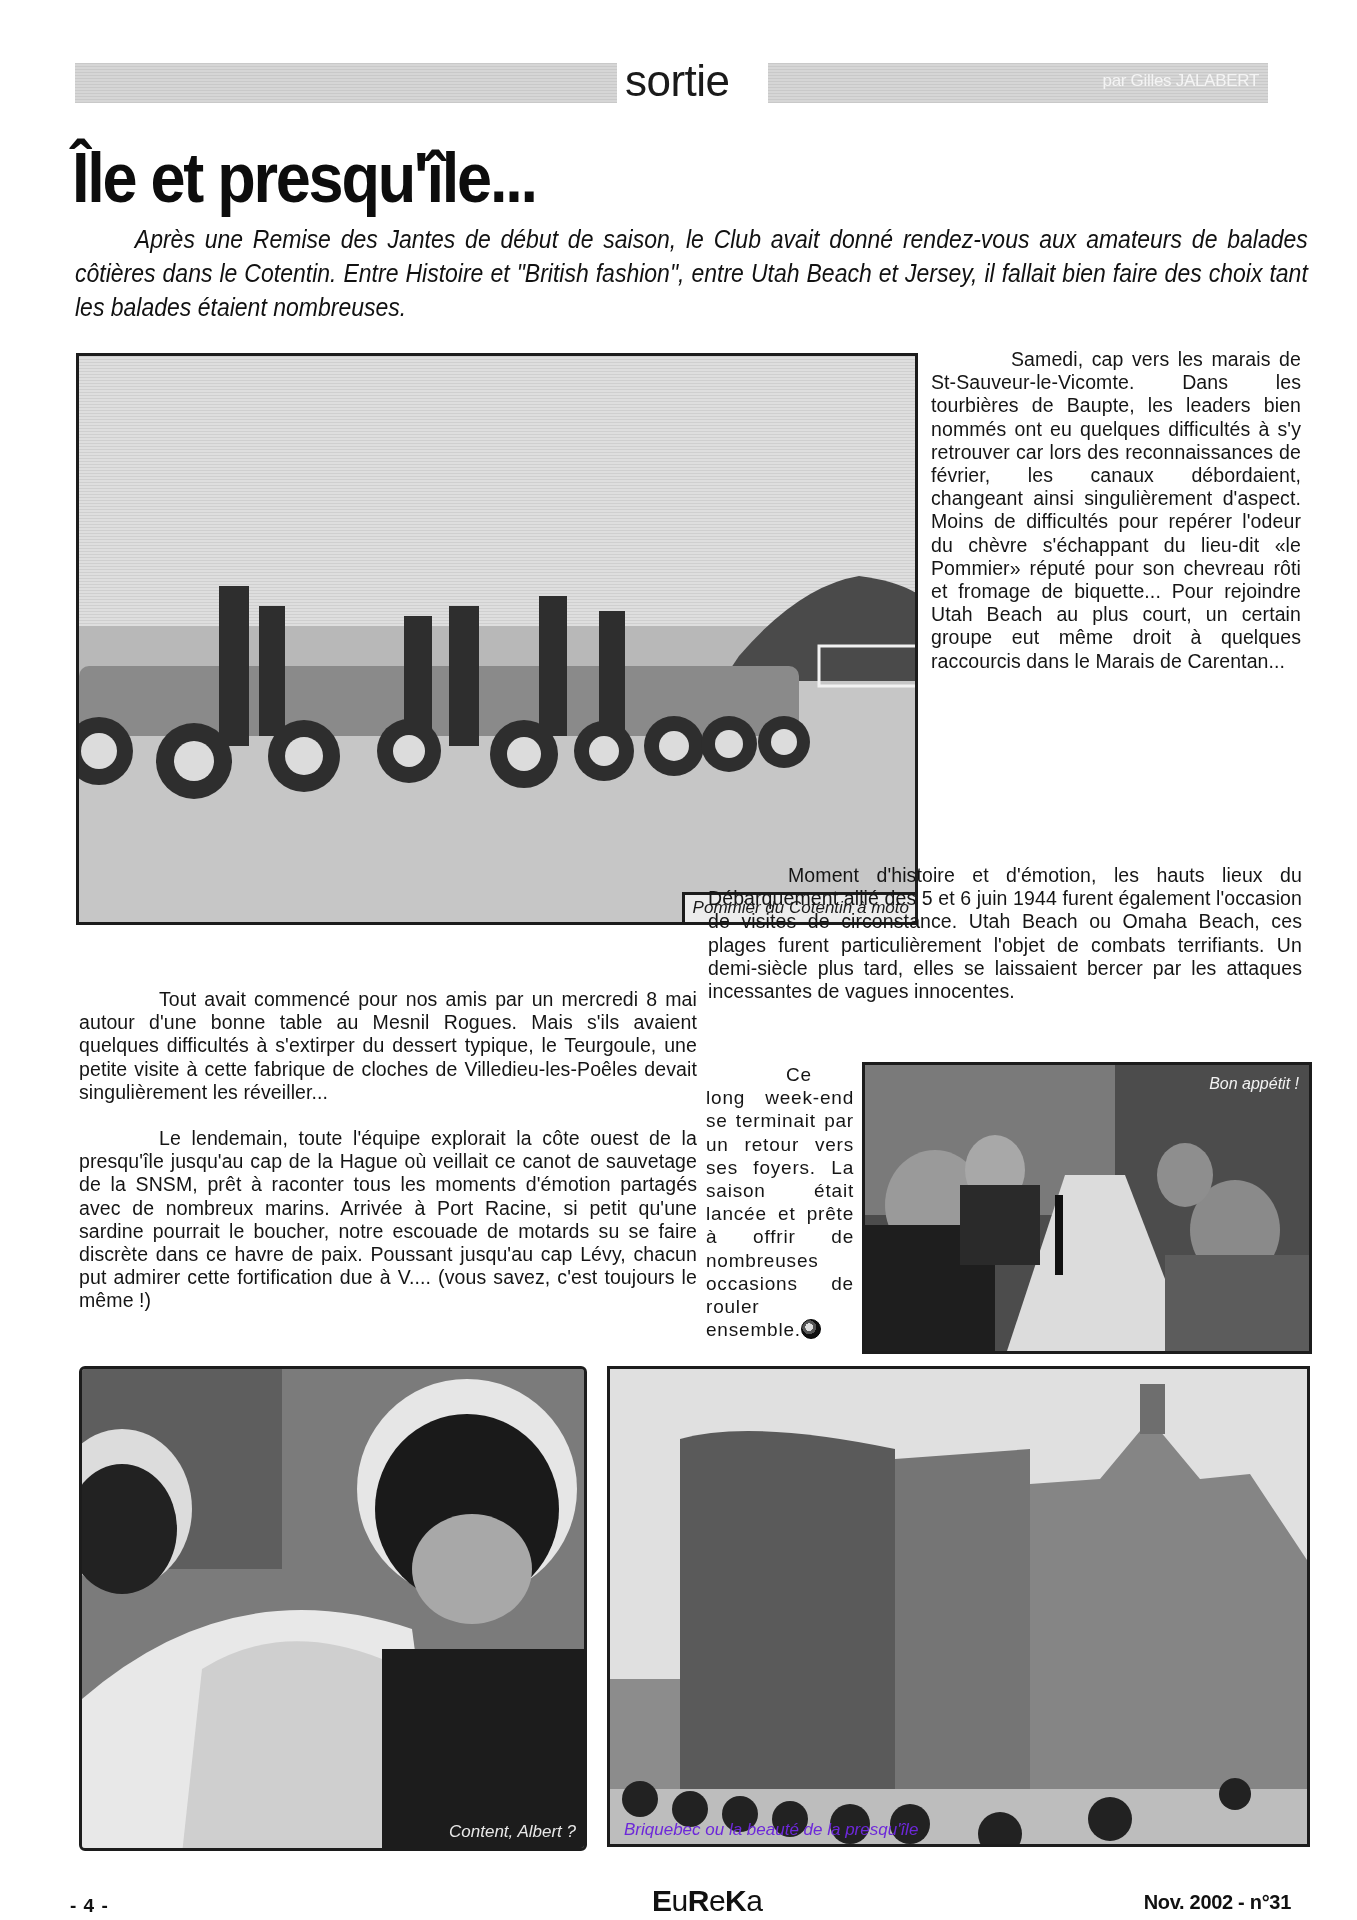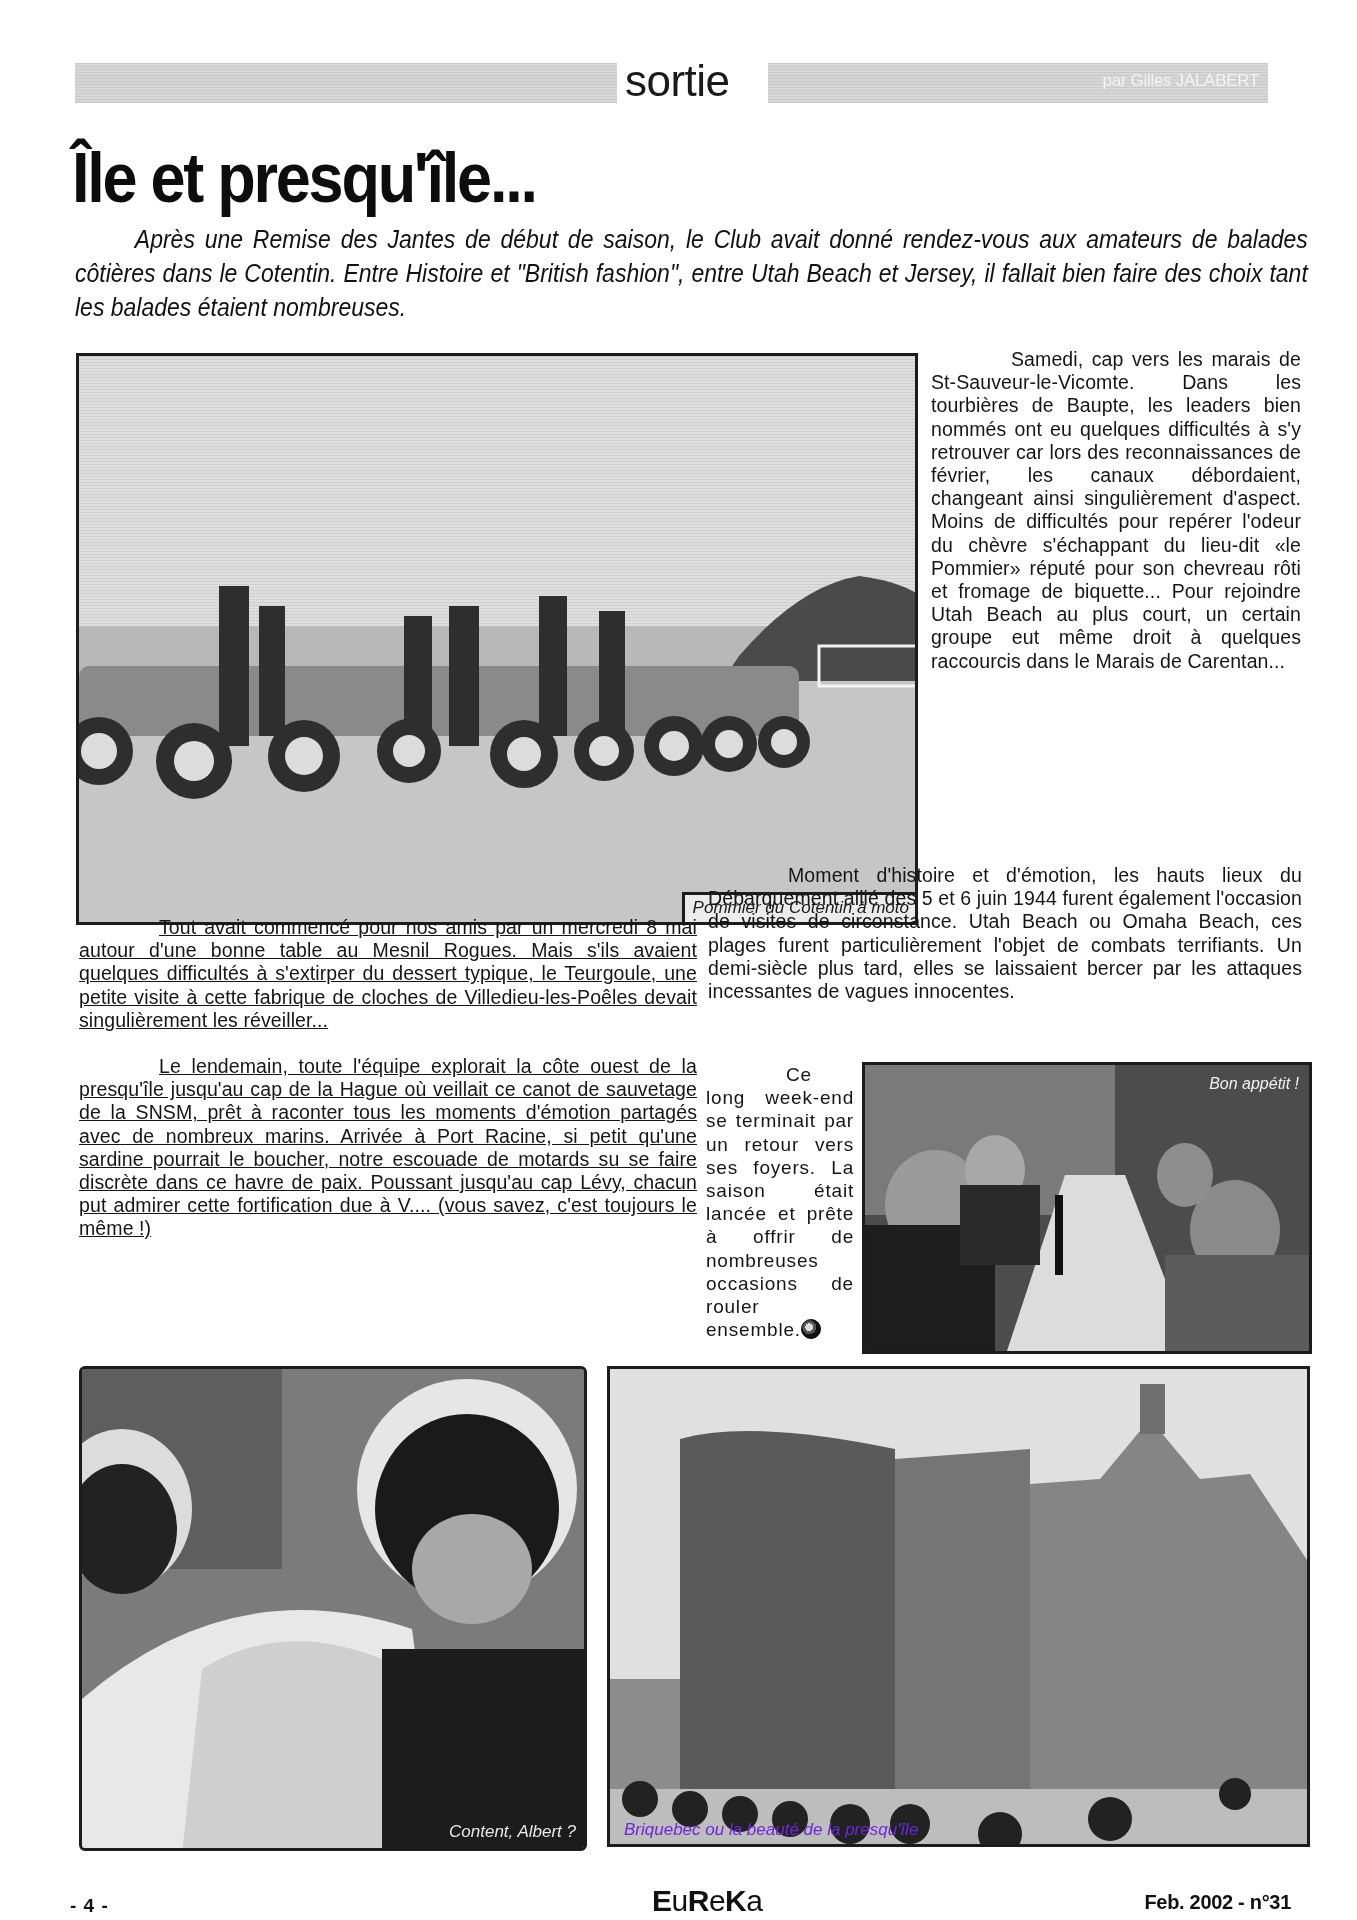--- a/index.html
+++ b/index.html
@@ -18,21 +18,21 @@
   .intro { position: absolute; left: 75px; top: 222px; width: 1235px; font-size: 25px; line-height: 34px; font-style: italic; text-align: justify; transform: scaleX(0.92); transform-origin: left; width: 1340px; text-indent: 65px; }
 
   
   .col-text { position: absolute; font-size: 19.5px; line-height: 23.2px; text-align: justify; color: #151515; letter-spacing: 0.1px; }
   .col-text p { margin-bottom: 23px; }
   .col-text p.ind { text-indent: 80px; }
 
   .right-col { left: 931px; top: 348px; width: 370px; }
   .mid-text { left: 708px; top: 864px; width: 594px; }
   .mid-text .ind { text-indent: 290px; }
-  .left-col { left: 79px; top: 916px; width: 618px; text-decoration: underline; }
+  .left-col { left: 79px; top: 988px; width: 618px; }
   .narrow-col { left: 706px; top: 1063px; width: 148px; font-size: 19px; line-height: 23.2px; letter-spacing: 0.8px; }
   .narrow-col .ind { text-indent: 60px; }
 
   
   .photo { position: absolute; border: 3px solid #1c1c1c; overflow: hidden; }
   .photo-main { left: 76px; top: 353px; width: 842px; height: 572px; border-top-width: 3px; background: #dadada; }
   .photo-dinner { left: 862px; top: 1062px; width: 450px; height: 292px; background: #3a3a3a; }
   .photo-helmet { left: 79px; top: 1366px; width: 508px; height: 485px; background: #6a6a6a; border-radius: 6px; }
   .photo-castle { left: 607px; top: 1366px; width: 703px; height: 481px; background: #d8d8d8; }
 
@@ -177,13 +177,13 @@
       <circle cx="390" cy="465" r="22"></circle>
         <circle cx="500" cy="450" r="22"></circle>
         <circle cx="625" cy="425" r="16"></circle>
     </g>
   </svg>
   <div class="caption cap-castle">Briquebec ou la beauté de la presqu'île</div>
 </div>
 
 <div class="page-num">- 4 -</div>
 <div class="mag-name"><span>E</span><span class="lt">u</span><span>R</span><span class="lt">e</span><span>K</span><span class="lt">a</span></div>
-<div class="issue">Feb. 2002 - n°31</div>
+<div class="issue">Nov. 2002 - n°31</div>
 
 </body></html>

